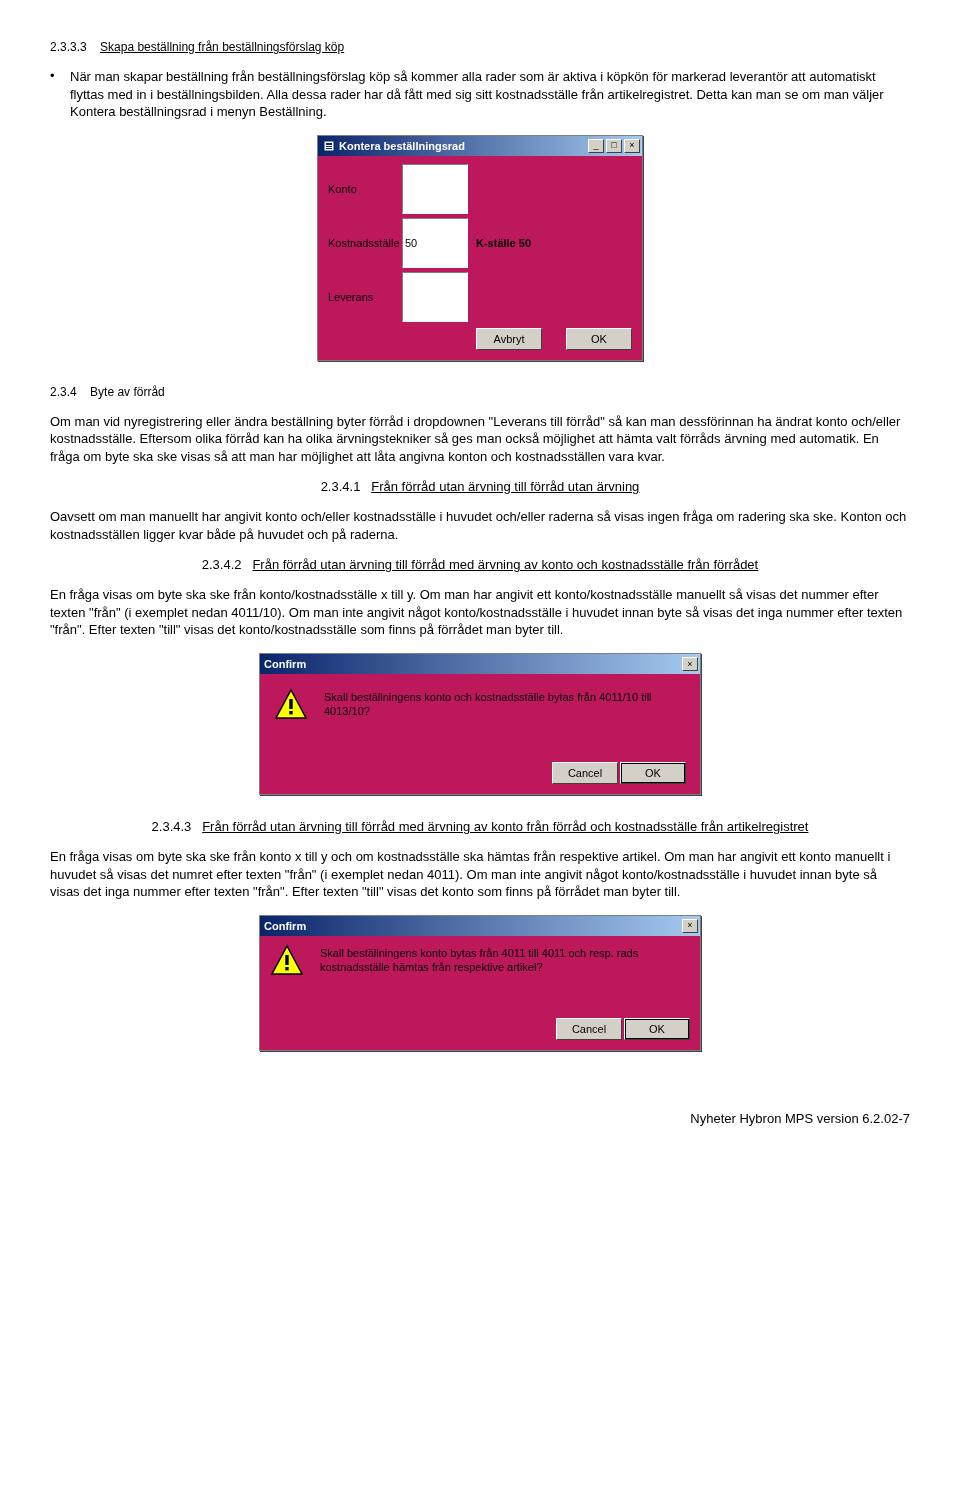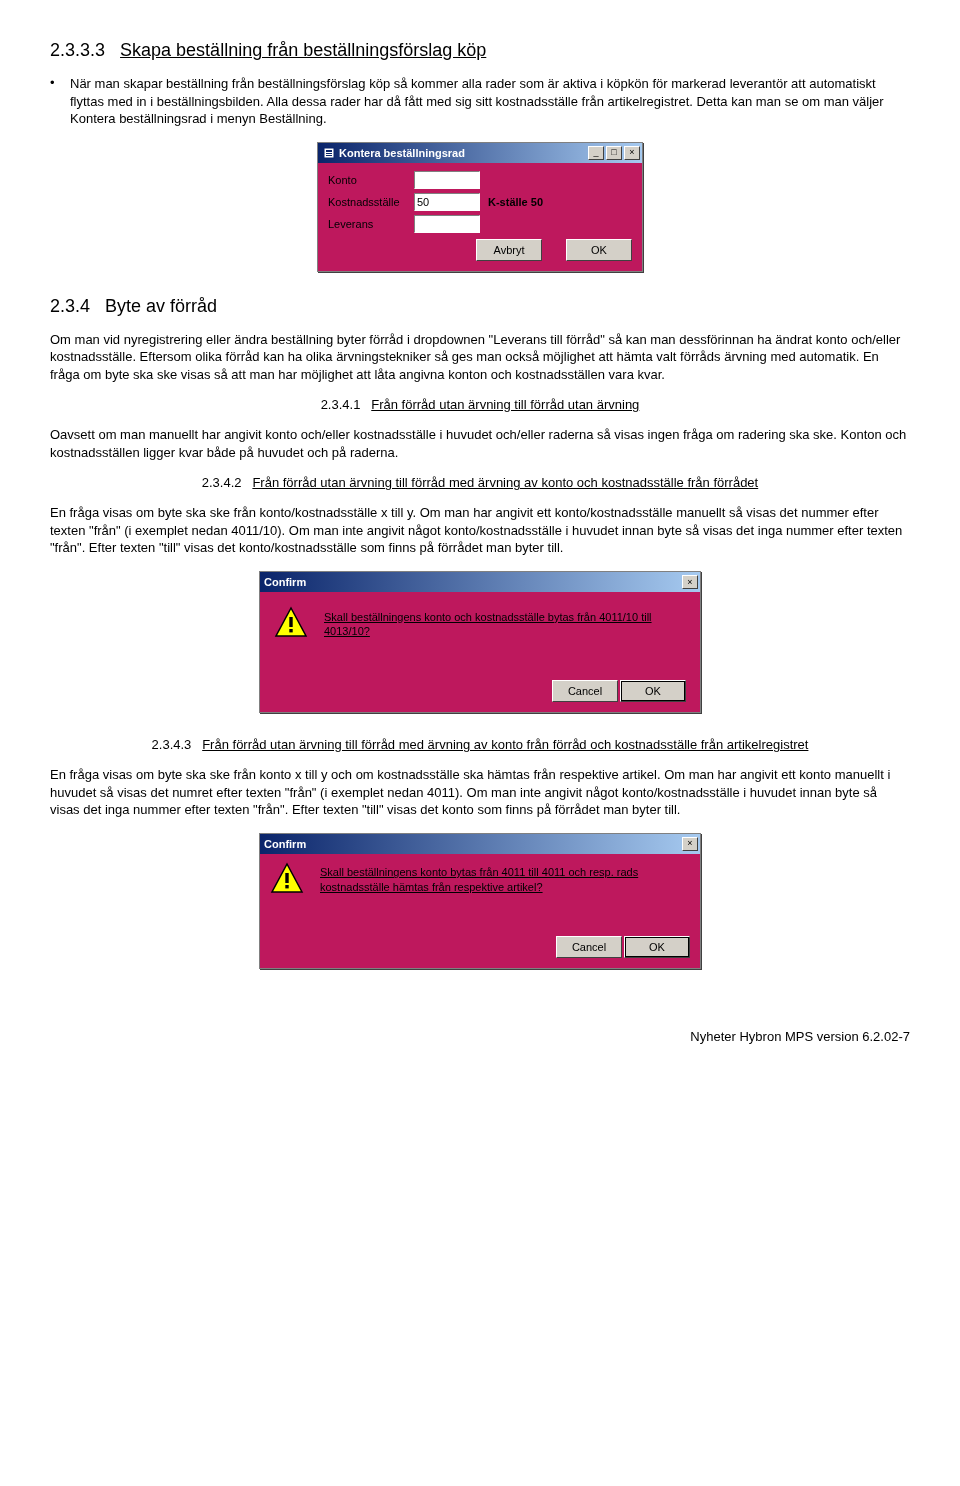--- a/index.html
+++ b/index.html
@@ -5,21 +5,21 @@
   body {
     font-family: Arial, Helvetica, sans-serif;
     font-size: 13px;
     color: #000;
     margin: 0;
     padding: 40px 50px 30px 50px;
     background: #fff;
     width: 860px;
   }
   .section-heading {
-    font-size: 18px;
+    font-size: 12px;
     margin: 0 0 14px 0;
   }
   .section-heading .num { display:inline-block; margin-right: 10px; }
   .section-heading .title { text-decoration: underline; }
   .bullet-block { margin: 0 0 14px 0; }
   .bullet { display:flex; }
   .bullet .dot { width: 20px; flex: 0 0 20px; }
   .bullet .txt { flex: 1; line-height: 1.35; }
   p { margin: 0 0 14px 0; line-height: 1.35; }
   .dlg {
@@ -45,43 +45,43 @@
   }
   .dlg-titlebar .title-text { flex:1; font-weight: bold; font-size: 11px; }
   .tb-btn {
     width: 14px; height: 12px; background: #d4d0c8;
     border: 1px solid #fff; border-right-color:#404040; border-bottom-color:#404040;
     margin-left: 2px; display:flex; align-items:center; justify-content:center;
     font-size: 9px; color:#000; line-height: 1;
   }
   .dlg-body { padding: 8px 10px 10px 10px; }
   .form-row { display:flex; align-items:center; margin-bottom: 4px; }
-  .form-row .lbl { width: 86px; }
+  .form-row .lbl { width: 74px; }
   .form-row .inp {
     height: 16px; border: 1px solid #808080;
     border-right-color:#fff; border-bottom-color:#fff;
-    background:#fff; font-size:11px; padding: 0 2px;
+    background:#fff; font-size:11px; padding: 16px 2px;
     display:flex; align-items:center;
   }
   .inp.w1 { width: 60px; }
   .form-row .after { margin-left: 8px; font-weight: bold; }
   .btn {
     background:#d4d0c8;
     border:1px solid #fff; border-right-color:#404040; border-bottom-color:#404040;
     min-width: 64px; height: 20px;
     display:inline-flex; align-items:center; justify-content:center;
     font-size:11px; color:#000;
   }
   .btn.default { box-shadow: inset 0 0 0 1px #000; }
   .btn-row { display:flex; justify-content:flex-end; gap:24px; margin-top:6px; }
   .sub-heading { margin: 0 0 14px 0; text-align: center; }
   .sub-heading .txt { text-decoration: underline; }
   .dlg2 { width: 440px; }
   .dlg2 .dlg-body { padding: 14px 14px 10px 14px; }
-  .confirm-row { display:flex; align-items:center;text-decoration:underline; }
+  .confirm-row { display:flex; align-items:flex-start; }
   .warn-icon {
     width: 34px; height: 34px; flex: 0 0 34px; margin-right: 16px;
     display:flex; align-items:center; justify-content:center;
   }
   .confirm-text { flex:1; padding-top: 2px; line-height: 1.3; }
   .btn-row2 { display:flex; justify-content:flex-end; gap:2px; margin-top: 40px; }
   .dlg3 { width: 440px; }
   .footer {
     display:flex; justify-content:flex-end;
     margin-top: 60px; font-size: 13px;

